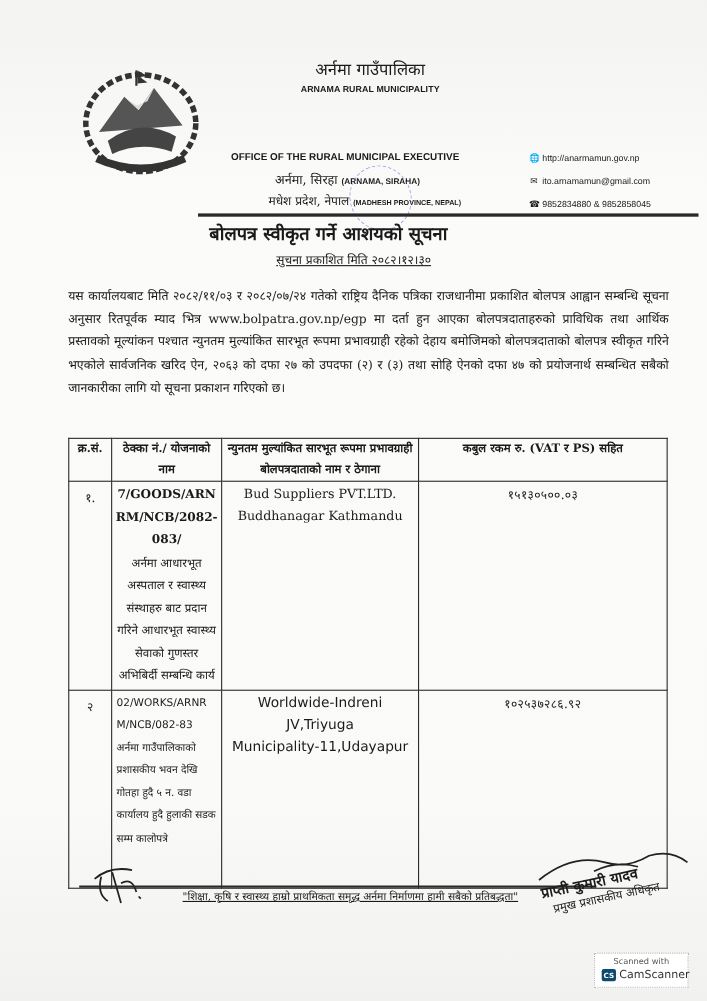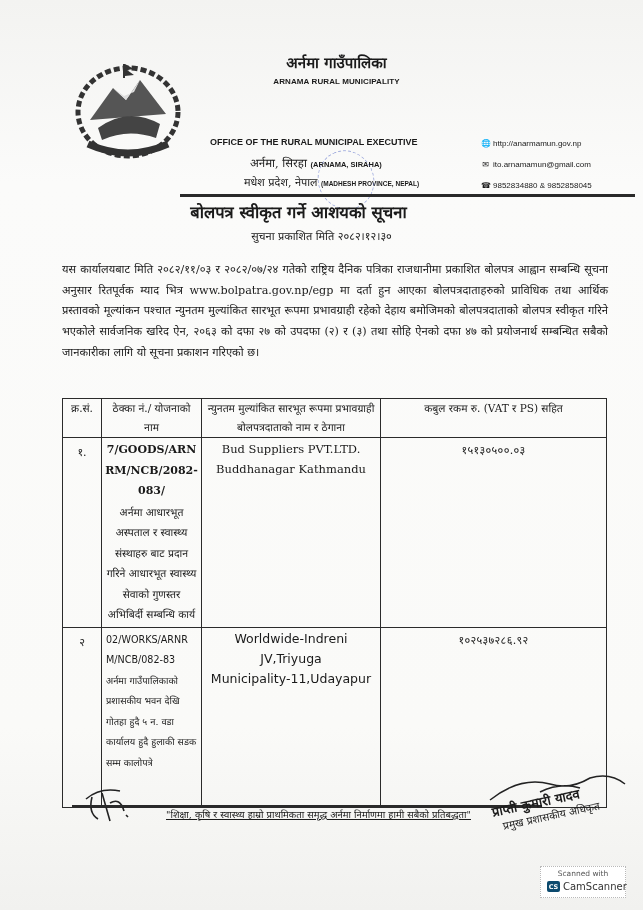--- a/index.html
+++ b/index.html
@@ -8,48 +8,48 @@
     background: #f7f7f5;
     font-family: "DejaVu Serif", "Liberation Serif", serif;
     color: #1a1a1a;
   }
   .page { position: absolute; left: 0; top: 0; width: 643px; height: 910px;
     background: linear-gradient(180deg, #f3f3f1 0%, #fbfbfa 20%, #fafaf8 80%, #f1f1ef 100%); }
 
   
   .emblem { position: absolute; left: 68px; top: 58px; width: 120px; height: 102px; }
   .hdr-np1 { position: absolute; left: 0; width: 643px; top: 52px; text-align: center; padding-left: 30px; box-sizing: border-box;
-    font-size: 15px; font-weight: bold; }
+    font-size: 15px; font-weight: normal; }
   .hdr-en1 { position: absolute; left: 0; width: 643px; top: 77px; text-align: center; padding-left: 30px; box-sizing: border-box;
     font-family: "Liberation Sans", sans-serif; font-weight: bold; font-size: 8px; letter-spacing: 0.1px; }
   .hdr-np2 { position: absolute; left: 196px; top: 92px; font-size: 25px; white-space: nowrap; }
   .hdr-en2 { position: absolute; left: 210px; top: 137px; font-family: "Liberation Sans", sans-serif; font-weight: bold; font-size: 9px; white-space: nowrap; }
   .hdr-addr1 { position: absolute; left: 250px; top: 155px; font-size: 11.5px; white-space: nowrap; }
   .hdr-addr1 .en, .hdr-addr2 .en { font-family: "Liberation Sans", sans-serif; font-weight: bold; font-size: 7.5px; }
   .hdr-addr2 { position: absolute; left: 244px; top: 174px; font-size: 11px; white-space: nowrap; }
   .hdr-addr2 .en { font-size: 6.5px; }
   .contact { position: absolute; left: 481px; font-family: "Liberation Sans", sans-serif; font-size: 8px; white-space: nowrap; display: flex; align-items: center; gap: 3px; }
   .contact .ic { font-size: 8px; display: inline-block; width: 9px; text-align: center; }
   .c1 { top: 139px; } .c2 { top: 160px; } .c3 { top: 181px; }
   .hdr-rule { position: absolute; left: 180px; top: 194px; width: 455px; height: 3px; background: #2a2a2a; }
   .stamp { position: absolute; left: 318px; top: 150px; width: 54px; height: 58px; border-radius: 50%;
     border: 1px dashed rgba(90, 110, 200, 0.55); transform: rotate(-25deg);
     color: rgba(90, 110, 200, 0.6); font-size: 6px; display: flex; align-items: center; justify-content: center; }
 
   
   .title { position: absolute; left: 0; width: 597px; top: 200px; text-align: center; font-size: 16.5px; font-weight: bold; }
-  .subtitle { position: absolute; left: 0; width: 643px; top: 228px; text-align: center; font-size: 11px; }
+  .subtitle { position: absolute; left: 0; width: 643px; top: 228px; text-align: center; font-size: 11px; text-decoration: underline; }
 
   
   .para { position: absolute; left: 62px; top: 260px; width: 546px; font-size: 11.2px; line-height: 20.7px; text-align: justify; }
 
   
   table.tenders { position: absolute; left: 62px; top: 398px; width: 544px; border-collapse: collapse; table-layout: fixed; }
   table.tenders th, table.tenders td { border: 1.2px solid #2b2b2b; vertical-align: top; text-align: center; }
-  table.tenders th { font-weight: normal; font-size: 10.5px; line-height: 19px; padding: 0 3px; margin-top: 36px; }
+  table.tenders th { font-weight: bold; font-size: 10.5px; line-height: 19px; padding: 0 3px; margin-top: 36px; }
   .col1 { width: 39px; } .col2 { width: 100px; } .col3 { width: 179px; } .col4 { width: 226px; }
   td.sn { font-size: 11px; padding-top: 6px; }
   td.contract { font-size: 10.5px; line-height: 20.5px; padding: 2px 2px; }
   td.contract .code { font-weight: bold; font-size: 11px; word-break: break-all; }
   td.contract.sans { text-align: left; font-family: "DejaVu Sans", sans-serif; font-size: 9.4px; line-height: 20.5px; padding-left: 4px; }
   td.contract.sans .code { font-weight: normal; font-size: 9.6px; }
   td.bidder { vertical-align: middle; font-size: 11.5px; line-height: 20px; }
   td.bidder.sans { font-family: "DejaVu Sans", sans-serif; font-size: 12.5px; margin-top: 16px; }
   td.amount { font-size: 11px; padding-top: 4px; letter-spacing: 0.3px; }
   tr.r1 td { height: 162px; }

